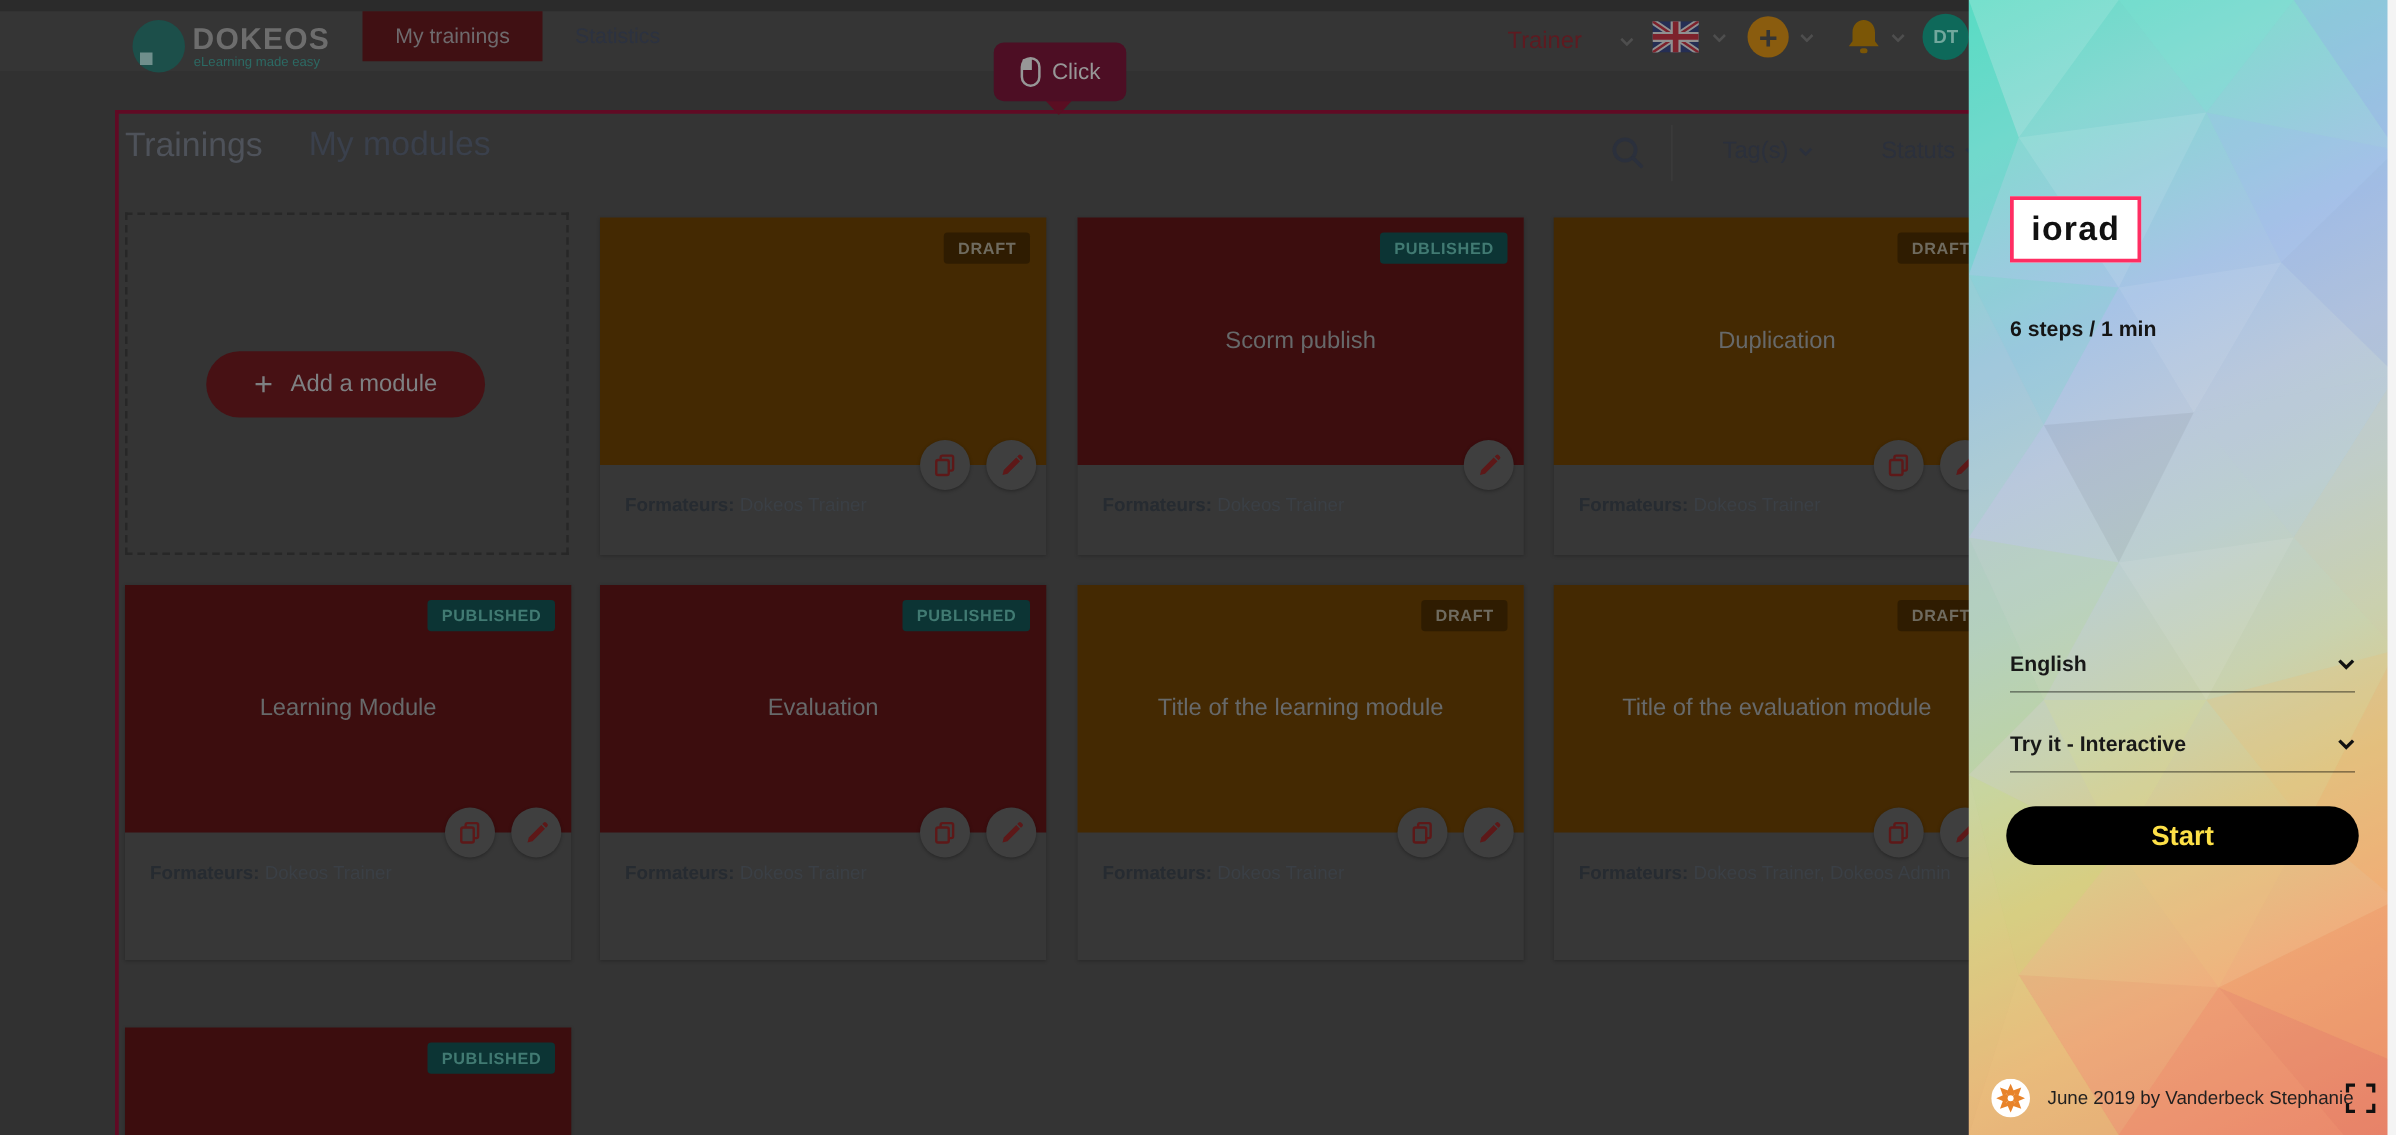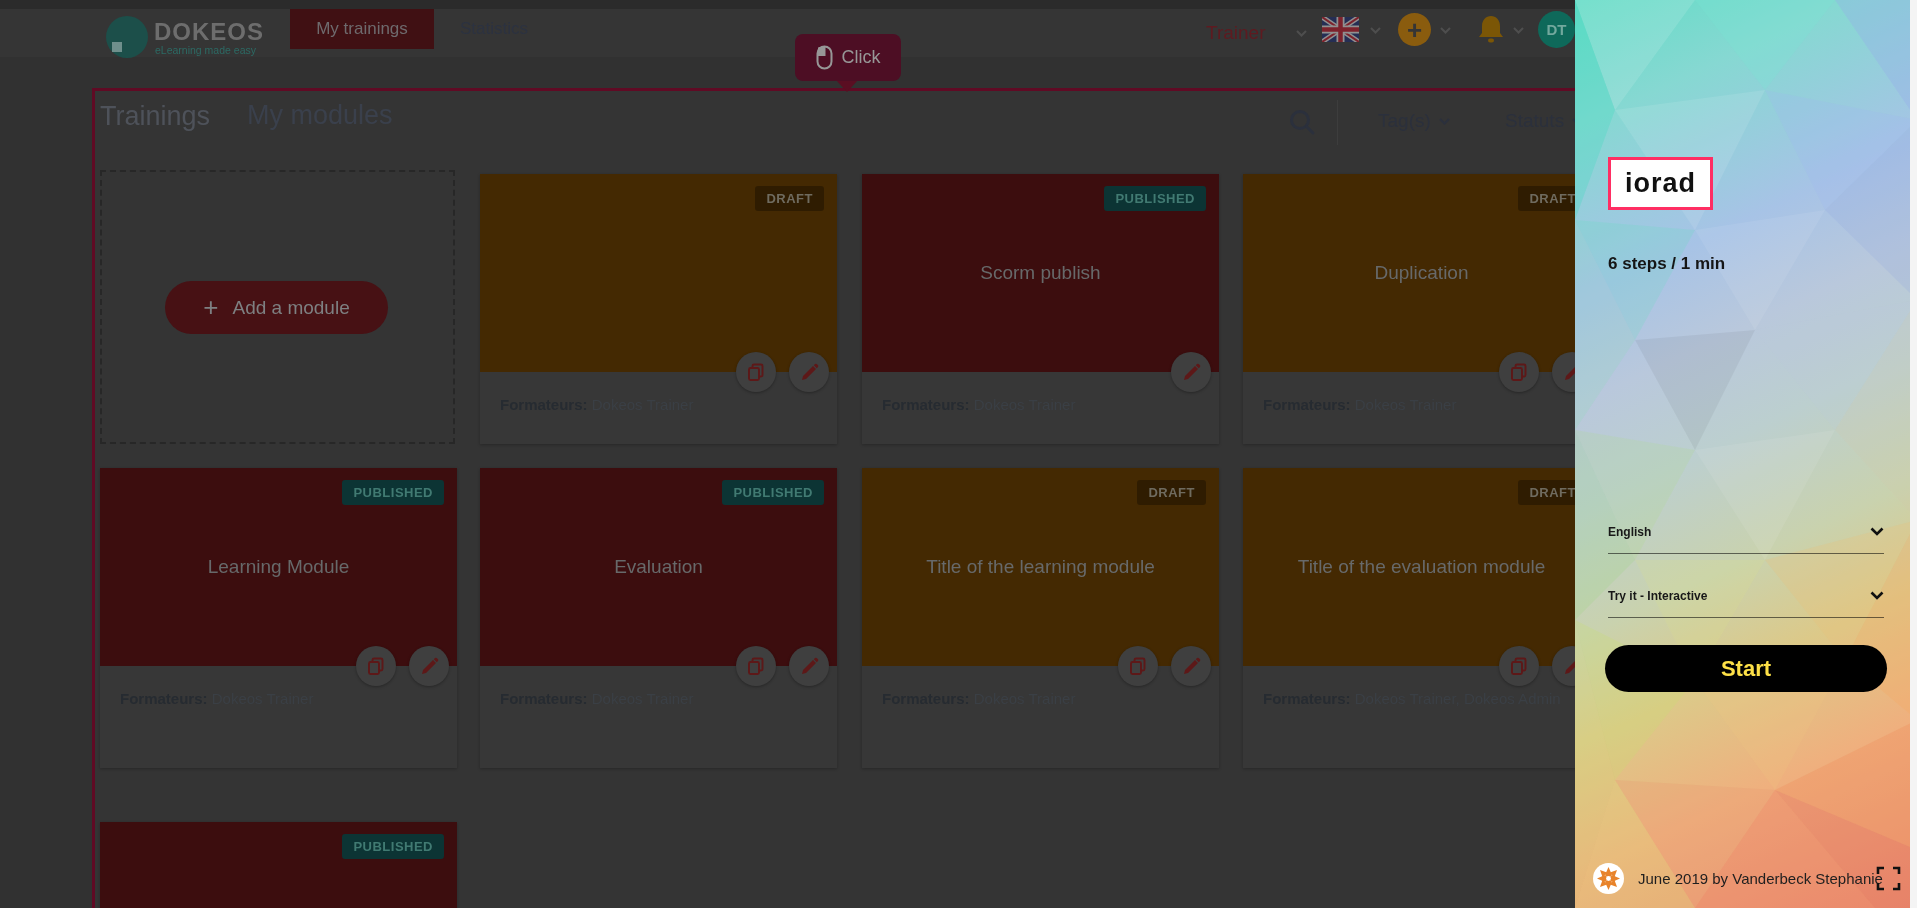--- a/index.html
+++ b/index.html
@@ -87,21 +87,21 @@
   .scrollbar { position:absolute; right:0; top:0; width:7px; height:908px; background:#f4f4f4; }
   .brand-box { position:absolute; left:33px; top:157px; padding:8px 14px; background:#ffffff;
                border:3px solid #ff2e63; }
   .brand-box span { font-size:27px; font-weight:700; color:#111; letter-spacing:1px; }
   .steps { position:absolute; left:33px; top:254px; font-size:17px; font-weight:700; color:#151515; }
   .tut-title { position:absolute; left:33px; top:282px; width:268px; font-size:32px;
                font-weight:500; color:#131313; line-height:1.25; }
   .sel { position:absolute; left:33px; width:276px; height:44px; display:flex;
          align-items:center; justify-content:space-between; cursor:pointer;
          border-bottom:1px solid rgba(0,0,0,0.55); }
-  .sel span { font-size:12px; font-weight:700; color:#181818; }
+  .sel span { font-size:17px; font-weight:700; color:#181818; }
   .sel .chev { width:14px; height:9px; }
   .sel .chev polyline { stroke:#111; stroke-width:2.6; }
   .sel-lang { top:510px; }
   .sel-mode { top:574px; }
   .start-btn { position:absolute; left:30px; top:645px; width:282px; height:47px;
                border-radius:24px; background:#000; color:#fde047; font-size:22px;
                font-weight:700; display:flex; align-items:center; justify-content:center;
                cursor:pointer; }
   .footer { position:absolute; left:0; bottom:13px; width:342px; height:32px; }
   .pinwheel { position:absolute; left:18px; top:0; width:31px; height:31px; }

